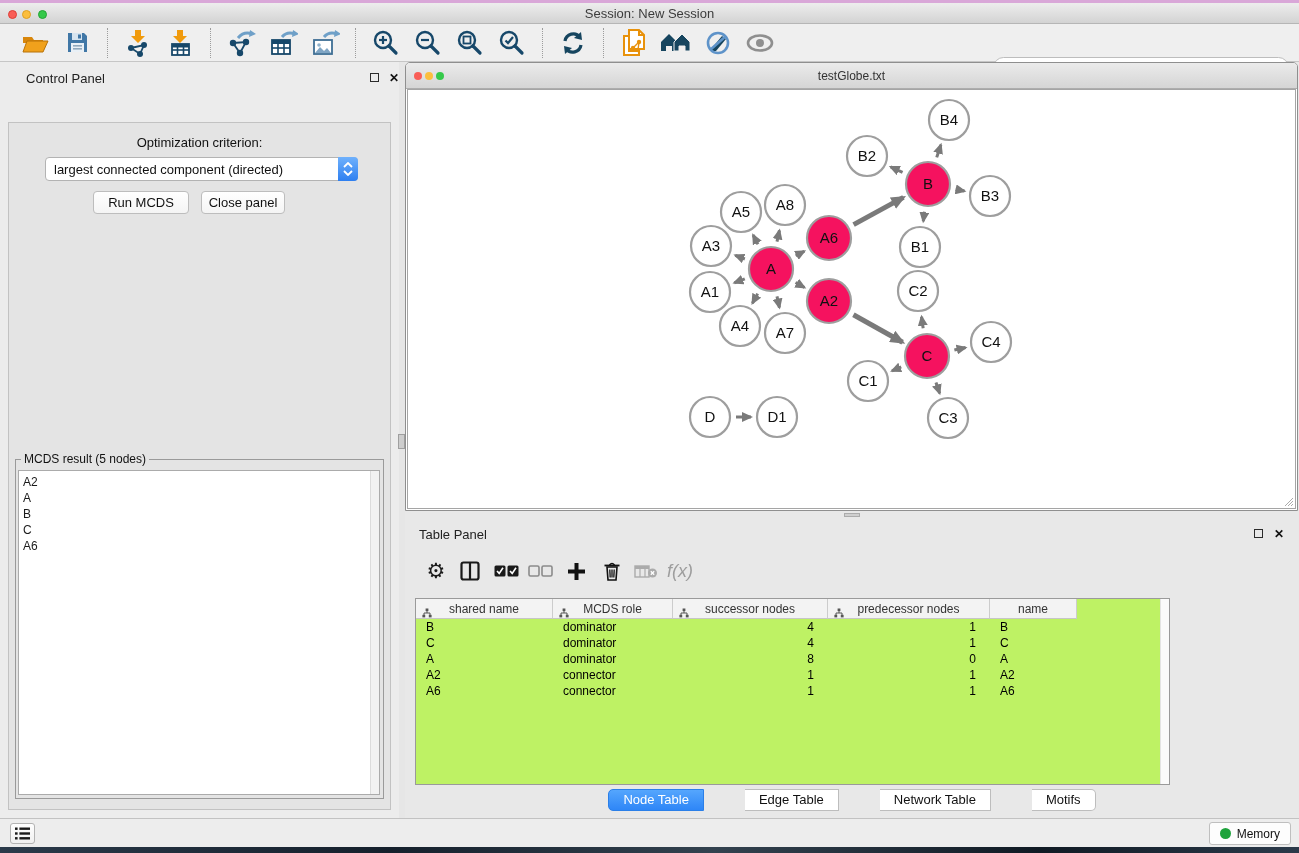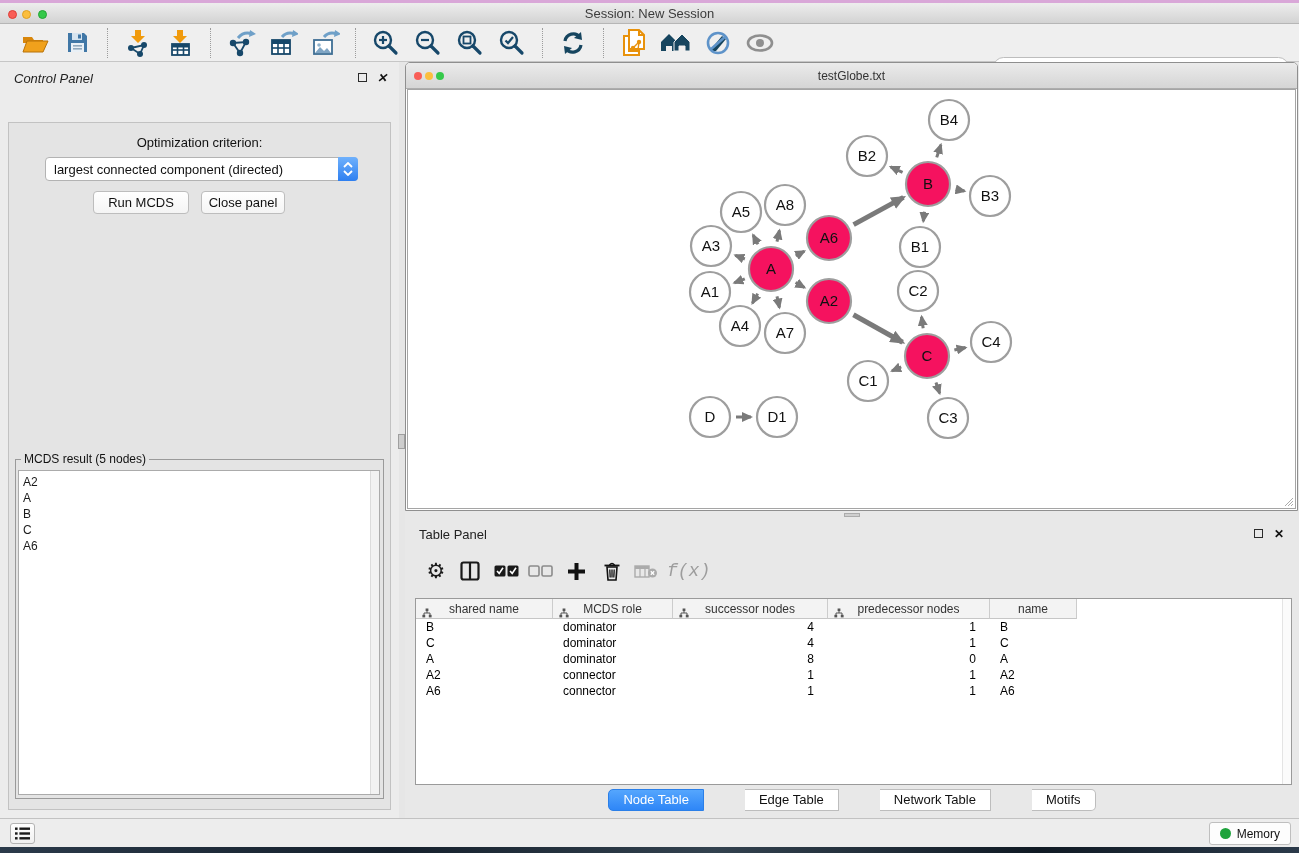--- a/index.html
+++ b/index.html
@@ -31,21 +31,21 @@
     border-bottom:1px solid #C6C6C6; display:flex; align-items:center; padding-left:14px; }
   .tbtn { height:32px; min-width:32px; display:flex; align-items:center; justify-content:center;
     margin:0 5px; cursor:pointer; }
   .tsep { width:1px; height:30px; border-left:1px dotted #9c9c9c; margin:0 9px; }
   #search-box { position:absolute; right:10px; top:33px; width:296px; height:21px;
     background:#fff; border:1px solid #BDBDBD; border-radius:11px; display:flex; align-items:center;
     padding-left:6px; }
 
   
   #control-panel { left:0; top:62px; width:399px; height:756px; background:#ECECEC; }
-  #cp-title-row { position:absolute; left:4px; top:0; width:100%; height:30px;font-style:italic; }
+  #cp-title-row { position:absolute; left:16px; top:0; width:100%; height:30px; }
   .panel-title { font-size:13px; color:#222; }
   .win-minibox { display:inline-block; width:9px; height:9px; border:1.5px solid #2b2b2b; }
   .win-x { font-size:12px; font-weight:bold; color:#111; }
 
   #cp-tabs { position:absolute; left:0; top:33px; width:100%; display:flex; justify-content:center; }
   .seg-tab { font-size:13px; padding:2px 13px 3px 13px; background:#fff; color:#111;
     border:1px solid #C6C6C6; border-radius:4px; margin:0 1px; cursor:pointer; }
   .seg-tab.selected { background:linear-gradient(#56A7FD,#2E86F7); border-color:#2B7FE8; color:#fff; }
 
   #cp-content { position:absolute; left:8px; top:60px; width:383px; height:688px;
@@ -92,24 +92,24 @@
   #split-h-handle { left:844px; top:513px; width:16px; height:4px; background:#CFCFCF; border:1px solid #ABABAB; }
 
   
   #table-panel { left:405px; top:519px; width:894px; height:299px; background:#E8E8E8; }
   #tp-title-row { position:absolute; left:0; top:0; width:100%; height:26px; }
   #tp-toolbar { position:absolute; left:0; top:30px; width:100%; height:44px;
     display:flex; align-items:center; padding-left:18px; }
   .tp-icon { margin-right:0; display:flex; align-items:center; justify-content:center;
     min-width:26px; height:30px; cursor:pointer; }
   .gear-glyph { font-size:21px; color:#1c1c1c; }
-  .fx-glyph { font-family:Liberation Mono, monospace; font-style:italic; font-size:18px; color:#9d9d9d; }
-
-  #node-table { position:absolute; left:10px; top:79px; width:877px; height:187px;
-    background:#ffffff; border:1px solid #9a9a9a; overflow:hidden; }
+  .fx-glyph { font-family:Liberation Sans, sans-serif; font-style:italic; font-size:18px; color:#9d9d9d; }
+
+  #node-table { position:absolute; left:10px; top:79px; width:755px; height:187px;
+    background:#bef264; border:1px solid #9a9a9a; overflow:hidden; }
   #tbl-header { display:flex; height:20px; }
   .th { position:relative; background:#F3F3F3; border-right:1px solid #CCCCCC;
     border-bottom:1px solid #C6C6C6; height:20px; }
   .th .lbl { position:absolute; left:0; right:0; top:3px; text-align:center; font-size:12px; color:#333; }
   .th .sort-ic { position:absolute; left:6px; top:5px; }
   .tr { display:flex; height:16px; }
   .td { font-size:12px; line-height:16px; color:#000; overflow:hidden; white-space:nowrap; }
   .td.al { padding-left:10px; text-align:left; }
   .td.ar { padding-right:14px; text-align:right; }
   #tbl-vscroll { position:absolute; right:0; top:0; bottom:0; width:9px; background:#FBFBFB;

